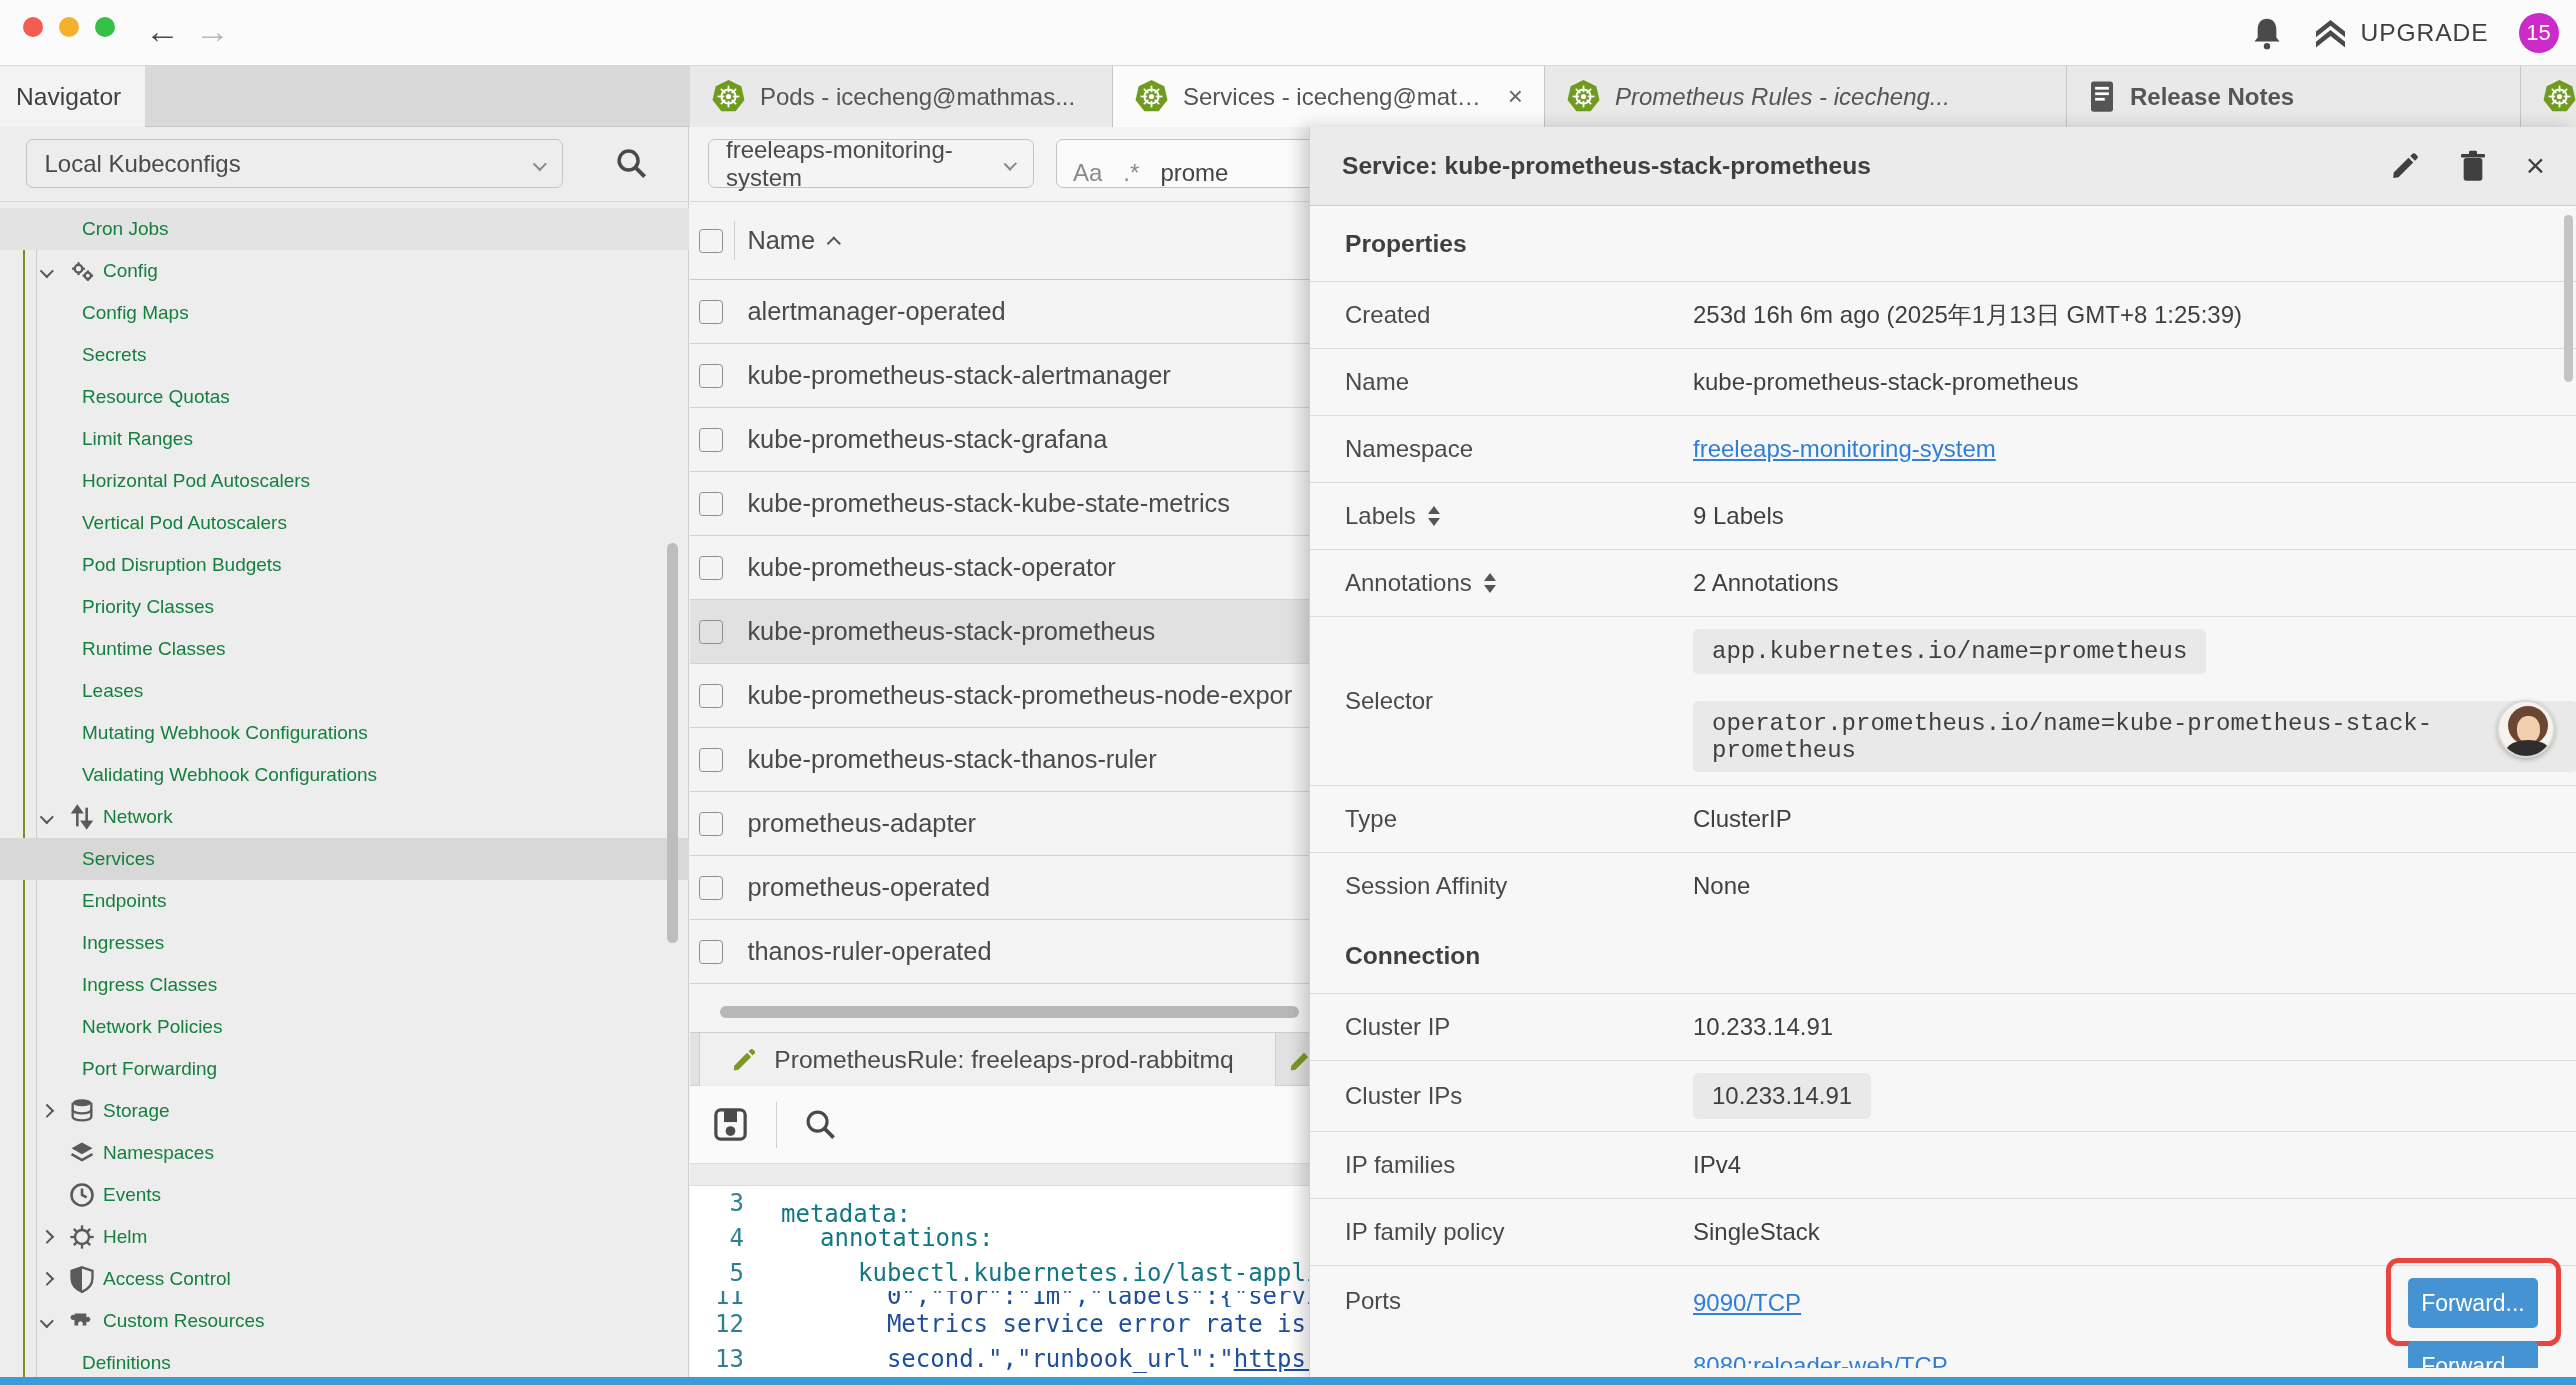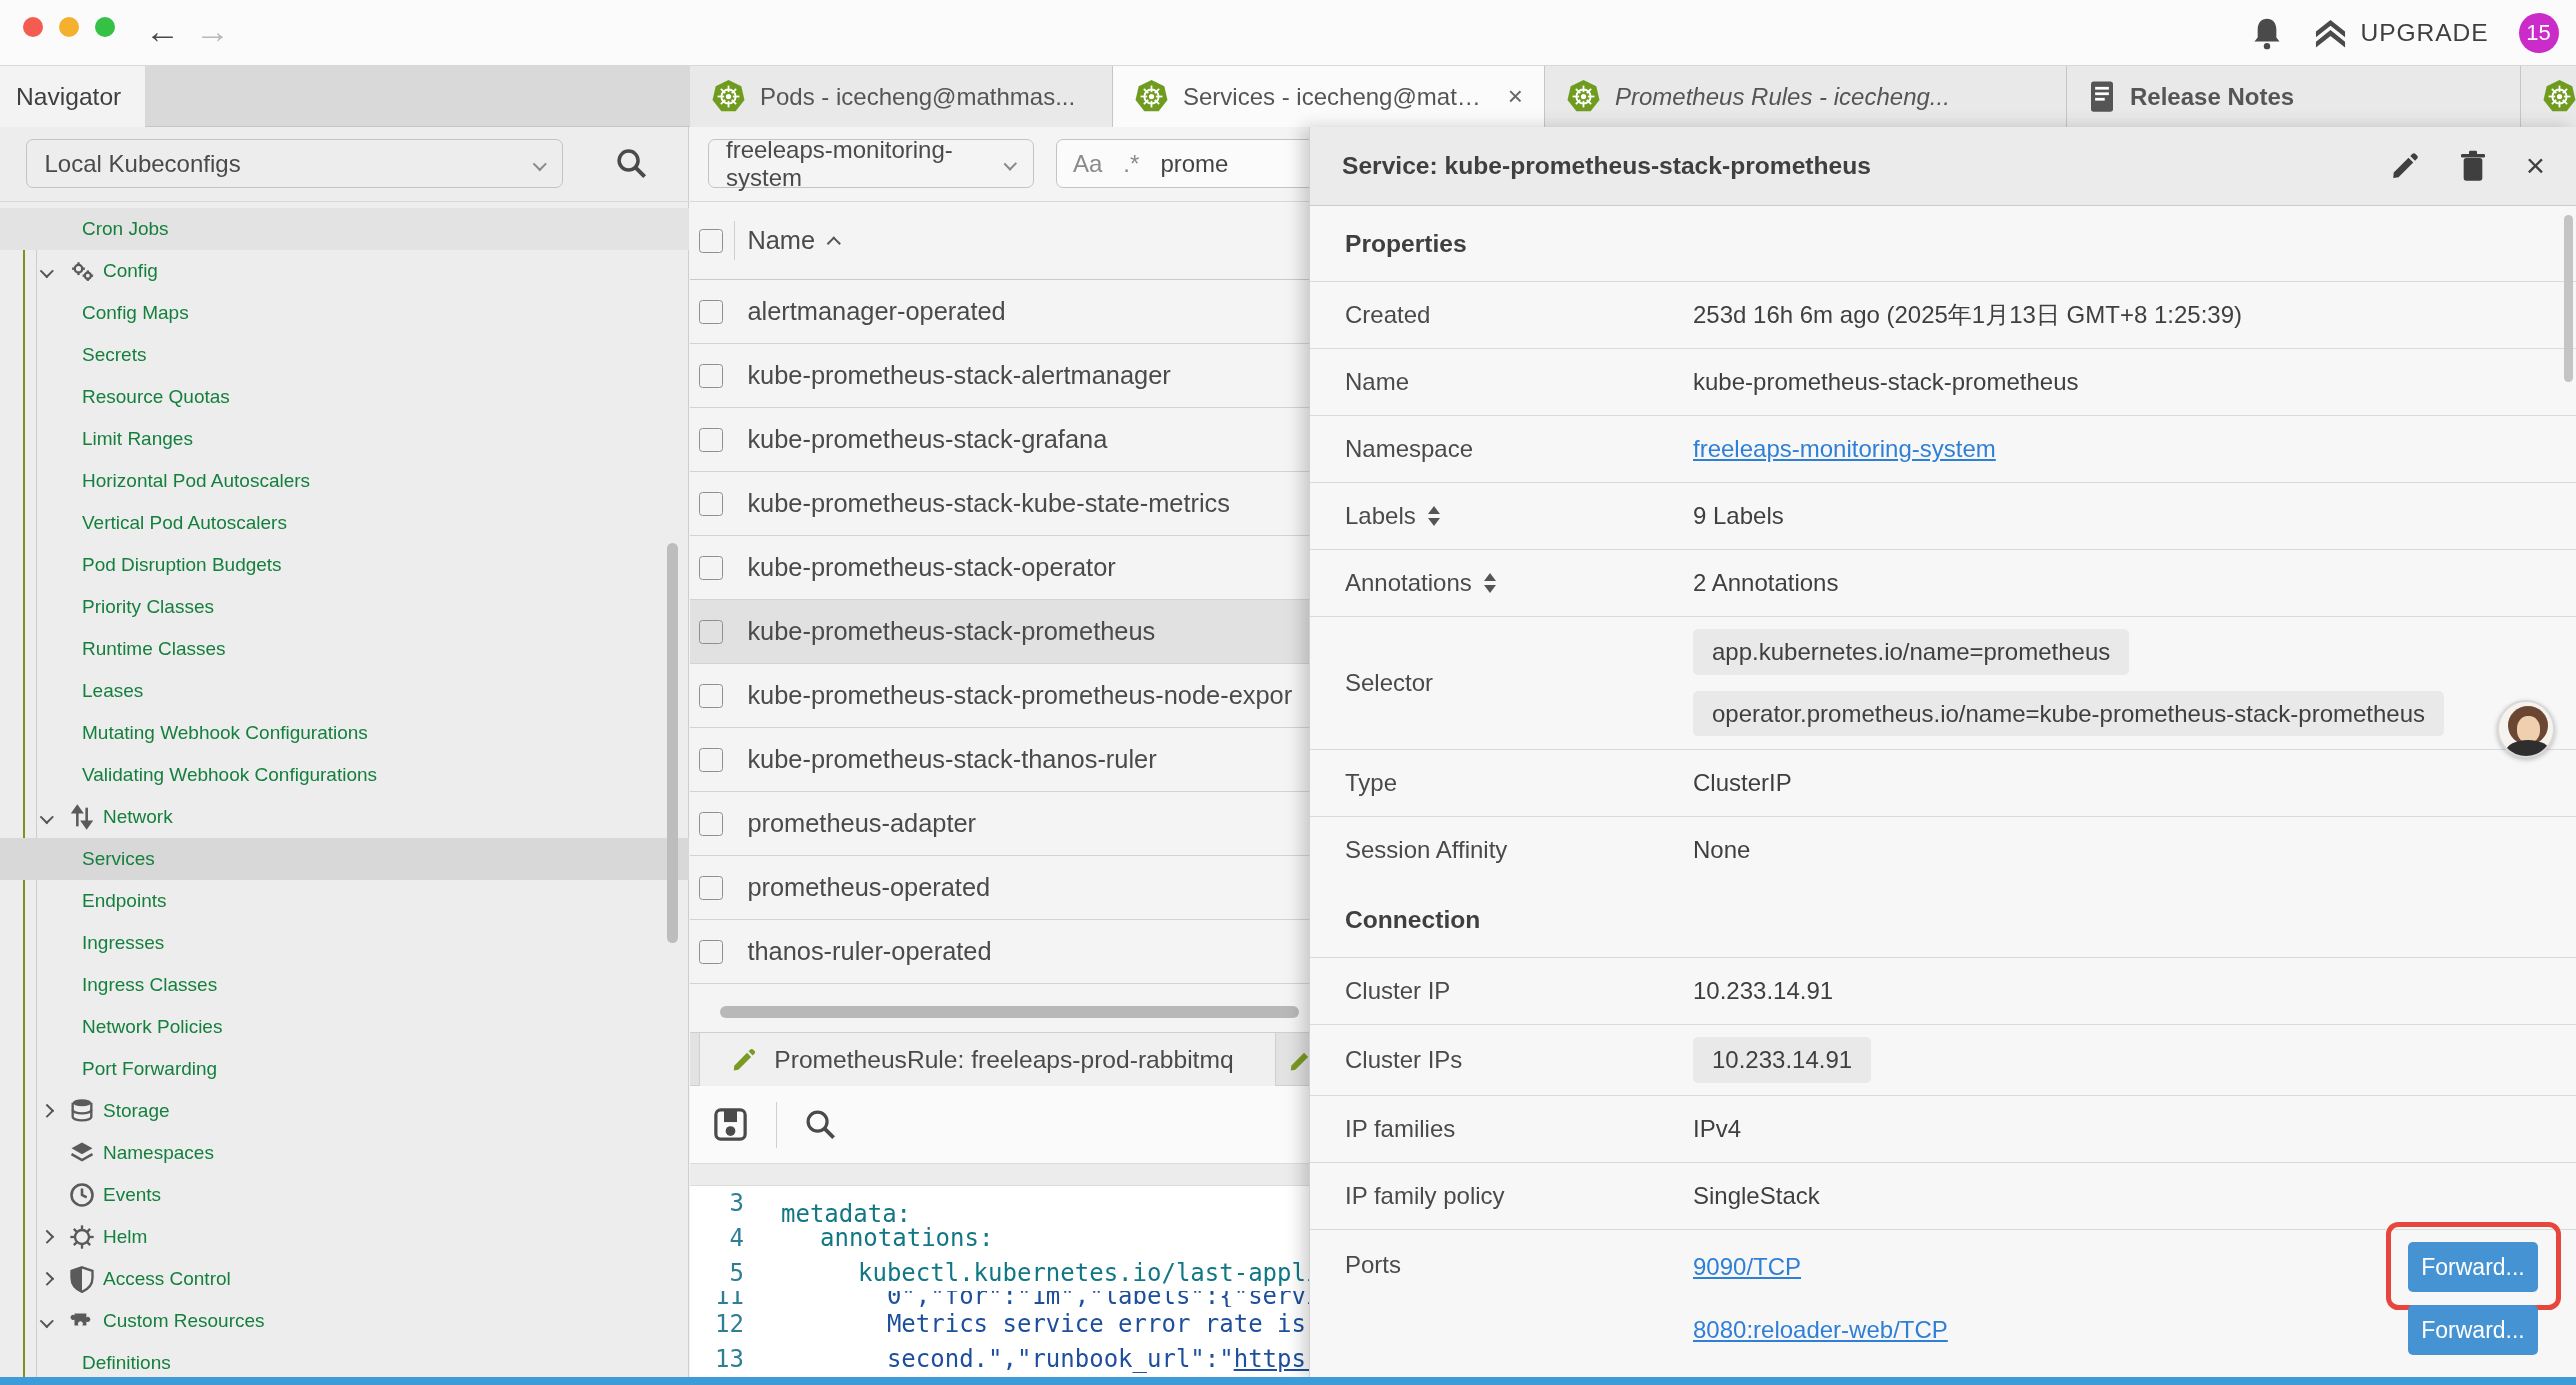--- a/index.html
+++ b/index.html
@@ -40,21 +40,21 @@
   .trow.hov { background:#e3e3e3; }
   .trow .tchev { position:absolute; left:42px; }
   .trow .ticon { position:absolute; left:67px; width:30px; height:30px; display:flex; align-items:center; justify-content:center; }
   .trow .tlabel.group { padding-left:103px; }
   .trow .tlabel.child { padding-left:82px; }
   #sb-scroll { position:absolute; right:10.5px; top:416px; width:10.5px; height:400px; background:#bdbdbd; border-radius:5.3px; }
 
   
   #middle { position:absolute; left:690px; top:127px; width:619px; height:1251px; background:#f4f4f4; }
   #mid-controls { position:absolute; left:0; top:0; width:619px; height:75px; border-bottom:0.9px solid #d8d8d8; }
-  #searchbox { position:absolute; left:366px; top:12.3px; width:263px; height:49px; border:0.9px solid #c3c3c3; border-radius:7px; background:#fbfbfb; display:flex; align-items:center; gap:21px; padding:0 16px; font-size:24px; }
+  #searchbox { position:absolute; left:366px; top:12.3px; width:263px; height:49px; border:0.9px solid #c3c3c3; border-radius:7px; background:#fbfbfb; display:flex; align-items:flex-end; gap:21px; padding:0 16px; font-size:24px; }
   #searchbox .tok { color:#8a8a8a; }
   #searchbox .val { color:#444; }
   #table-head { position:absolute; left:0; top:75px; width:619px; height:78px; border-bottom:0.9px solid #c9c9c9; display:flex; align-items:center; font-size:25.4px; color:#4a4a4a; }
   .cbx { width:24px; height:24px; border:1.8px solid #8f8f8f; border-radius:3.5px; background:transparent; }
   #table-head .cbx { margin-left:8.8px; }
   #col-div { position:absolute; left:44px; top:19px; width:0.9px; height:39px; background:#cfcfcf; }
   #name-col { margin-left:24.6px; display:flex; align-items:center; gap:14px; }
   #rows { position:absolute; left:0; top:153px; width:619px; }
   .drow { height:64px; display:flex; align-items:center; border-bottom:0.9px solid #d2d2d2; font-size:25.4px; color:#4a4a4a; white-space:nowrap; overflow:hidden; }
   .drow .cbx { margin-left:8.8px; flex:none; }
@@ -619,21 +619,21 @@
             <span class="u"></span>
             <span class="d"></span>
           </span>
         </span>
         <span class="pvalue">2 Annotations</span>
       </div>
       <div class="prow" style="flex-direction: row; align-items: center; min-height: 132px;">
         <span class="plabel">
           <span>Selector</span>
         </span>
-        <div style="display: flex; flex-direction: column; gap: 16px; align-items: flex-start; padding: 12.3px 0px;">
+        <div style="display: flex; flex-direction: column; gap: 27px; align-items: flex-start; padding: 12.3px 0px; font-family: Liberation Mono, monospace;">
           <span class="chip">app.kubernetes.io/name=prometheus</span>
           <span class="chip">operator.prometheus.io/name=kube-prometheus-stack-prometheus</span>
         </div>
       </div>
       <div class="prow">
         <span class="plabel">
           <span>Type</span>
         </span>
         <span class="pvalue">ClusterIP</span>
       </div>

